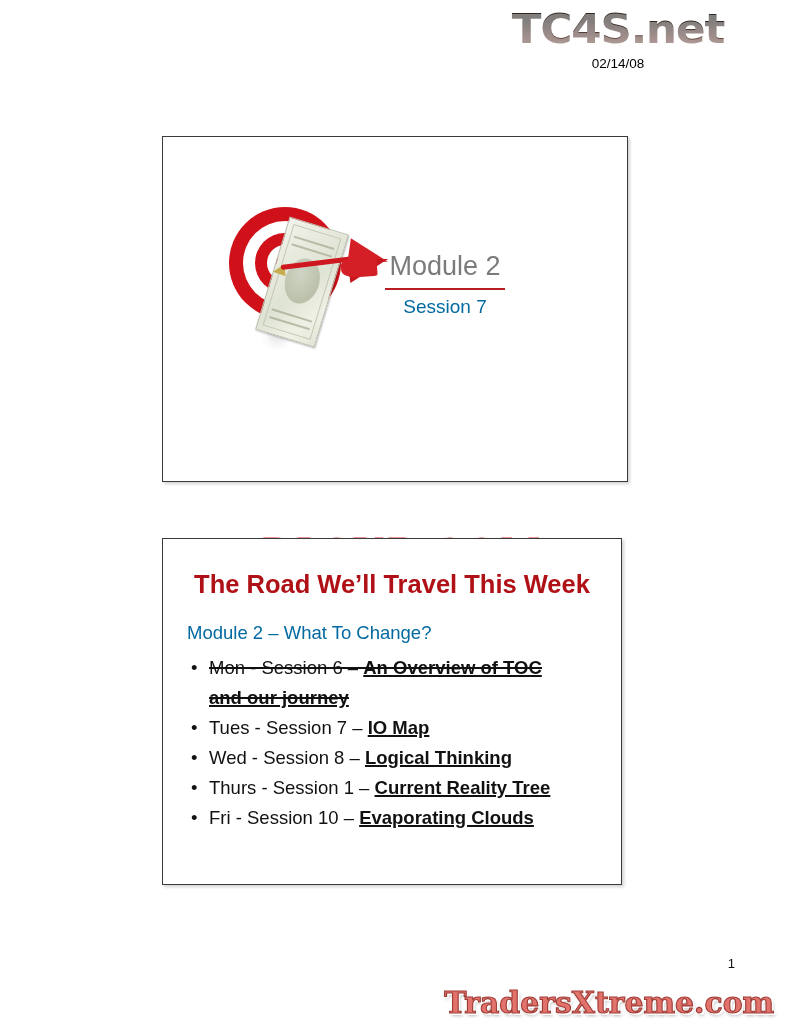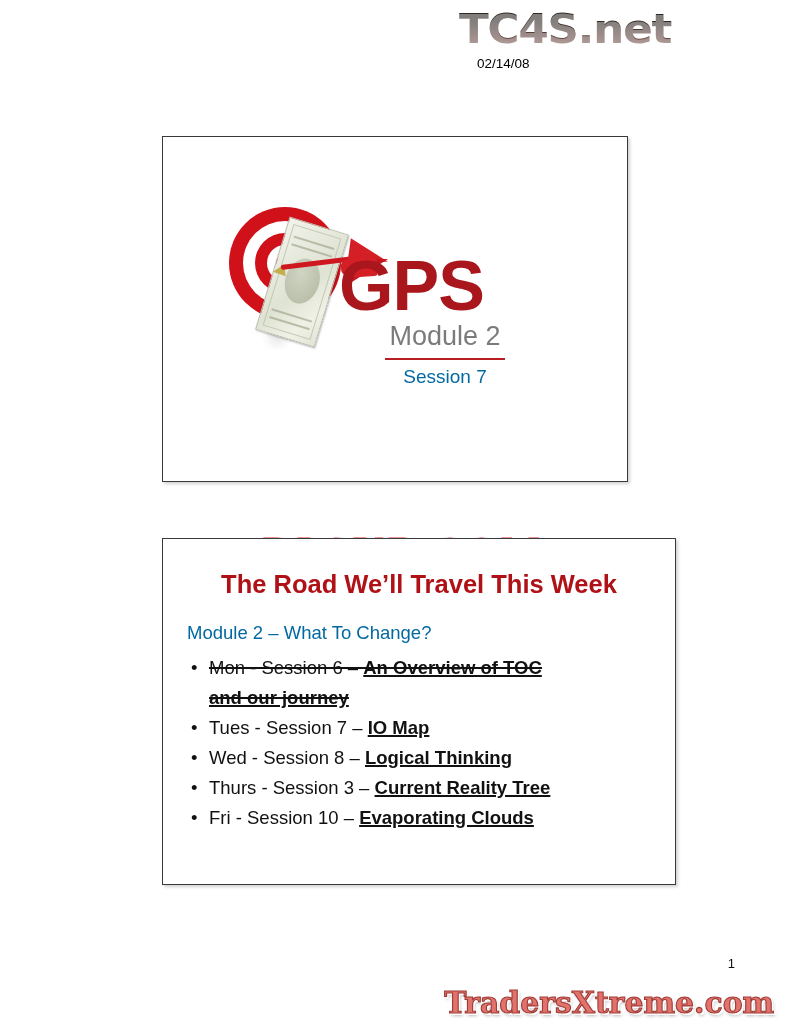--- a/index.html
+++ b/index.html
@@ -12,21 +12,21 @@
     position: relative;
     font-family: "Liberation Sans", sans-serif;
     overflow: hidden;
   }
 
   
   #header {
     position: absolute;
     top: 0; right: 14px;
     width: 300px;
-    text-align: left;
+    text-align: center;
   }
   #brand-logo {
     font-family: "DejaVu Sans", sans-serif;
     font-weight: bold;
     font-size: 41px;
     line-height: 50px;
     letter-spacing: -1px;
     margin: 4px 0 0 0;
     background: linear-gradient(180deg,#2a2522 0%, #312a27 35%, #6b4a44 72%, #a98078 100%);
     -webkit-background-clip: text;
@@ -46,21 +46,21 @@
   }
 
   
   .slide {
     position: absolute;
     background: #fff;
     border: 1px solid #3a3a3a;
     box-shadow: 2px 2px 3px rgba(0,0,0,0.18);
   }
   #slide-1 { left: 162px; top: 136px; width: 466px; height: 346px; }
-  #slide-2 { left: 162px; top: 538px; width: 514px; height: 347px; }
+  #slide-2 { left: 162px; top: 538px; width: 460px; height: 347px; }
 
   
   #gps-logo {
     position: absolute;
     left: 62px; top: 48px;
     width: 330px; height: 200px;
   }
   .target-wrap {
     position: absolute; left: 0; top: 18px;
     width: 128px; height: 130px;
@@ -332,21 +332,20 @@
       <div class="dart">
         <div class="dart-tip"></div>
         <div class="dart-shaft"></div>
         <div class="dart-fin-a"></div>
         <div class="dart-fin-b"></div>
         <div class="dart-body"></div>
       </div>
     </div>
 
     <div id="gps-text">
-      <div id="gps-word">GPS</div>
       <div>
         <span id="gps-sub1">Module 2</span>
       </div>
       <span id="gps-sub2">Session 7</span>
     </div>
 
   </div>
 </div>
 
 <div id="dlsub">
@@ -354,20 +353,20 @@
 </div>
 
 <div class="slide" id="slide-2">
   <div id="slide2-title">The Road We’ll Travel This Week</div>
   <div id="slide2-body">
     <div id="intro-line">Module 2 – What To Change?</div>
     <ul id="agenda">
         <li class="li-strike"><span class="bullet-dot">•</span><span>Mon - Session 6 – </span><span class="emph">An Overview of TOC and our journey</span></li>
         <li><span class="bullet-dot">•</span><span>Tues - Session 7 – </span><span class="emph">IO Map</span></li>
         <li><span class="bullet-dot">•</span><span>Wed - Session 8 – </span><span class="emph">Logical Thinking</span></li>
-        <li><span class="bullet-dot">•</span><span>Thurs - Session 3 – </span><span class="emph">Current Reality Tree</span></li>
+        <li><span class="bullet-dot">•</span><span>Thurs - Session 1 – </span><span class="emph">Current Reality Tree</span></li>
         <li><span class="bullet-dot">•</span><span>Fri - Session 10 – </span><span class="emph">Evaporating Clouds</span></li>
       </ul>
   </div>
 </div>
 
 <div id="page-number">1</div>
 <div id="footer-brand">TradersXtreme.com</div>
 
 </body></html>

